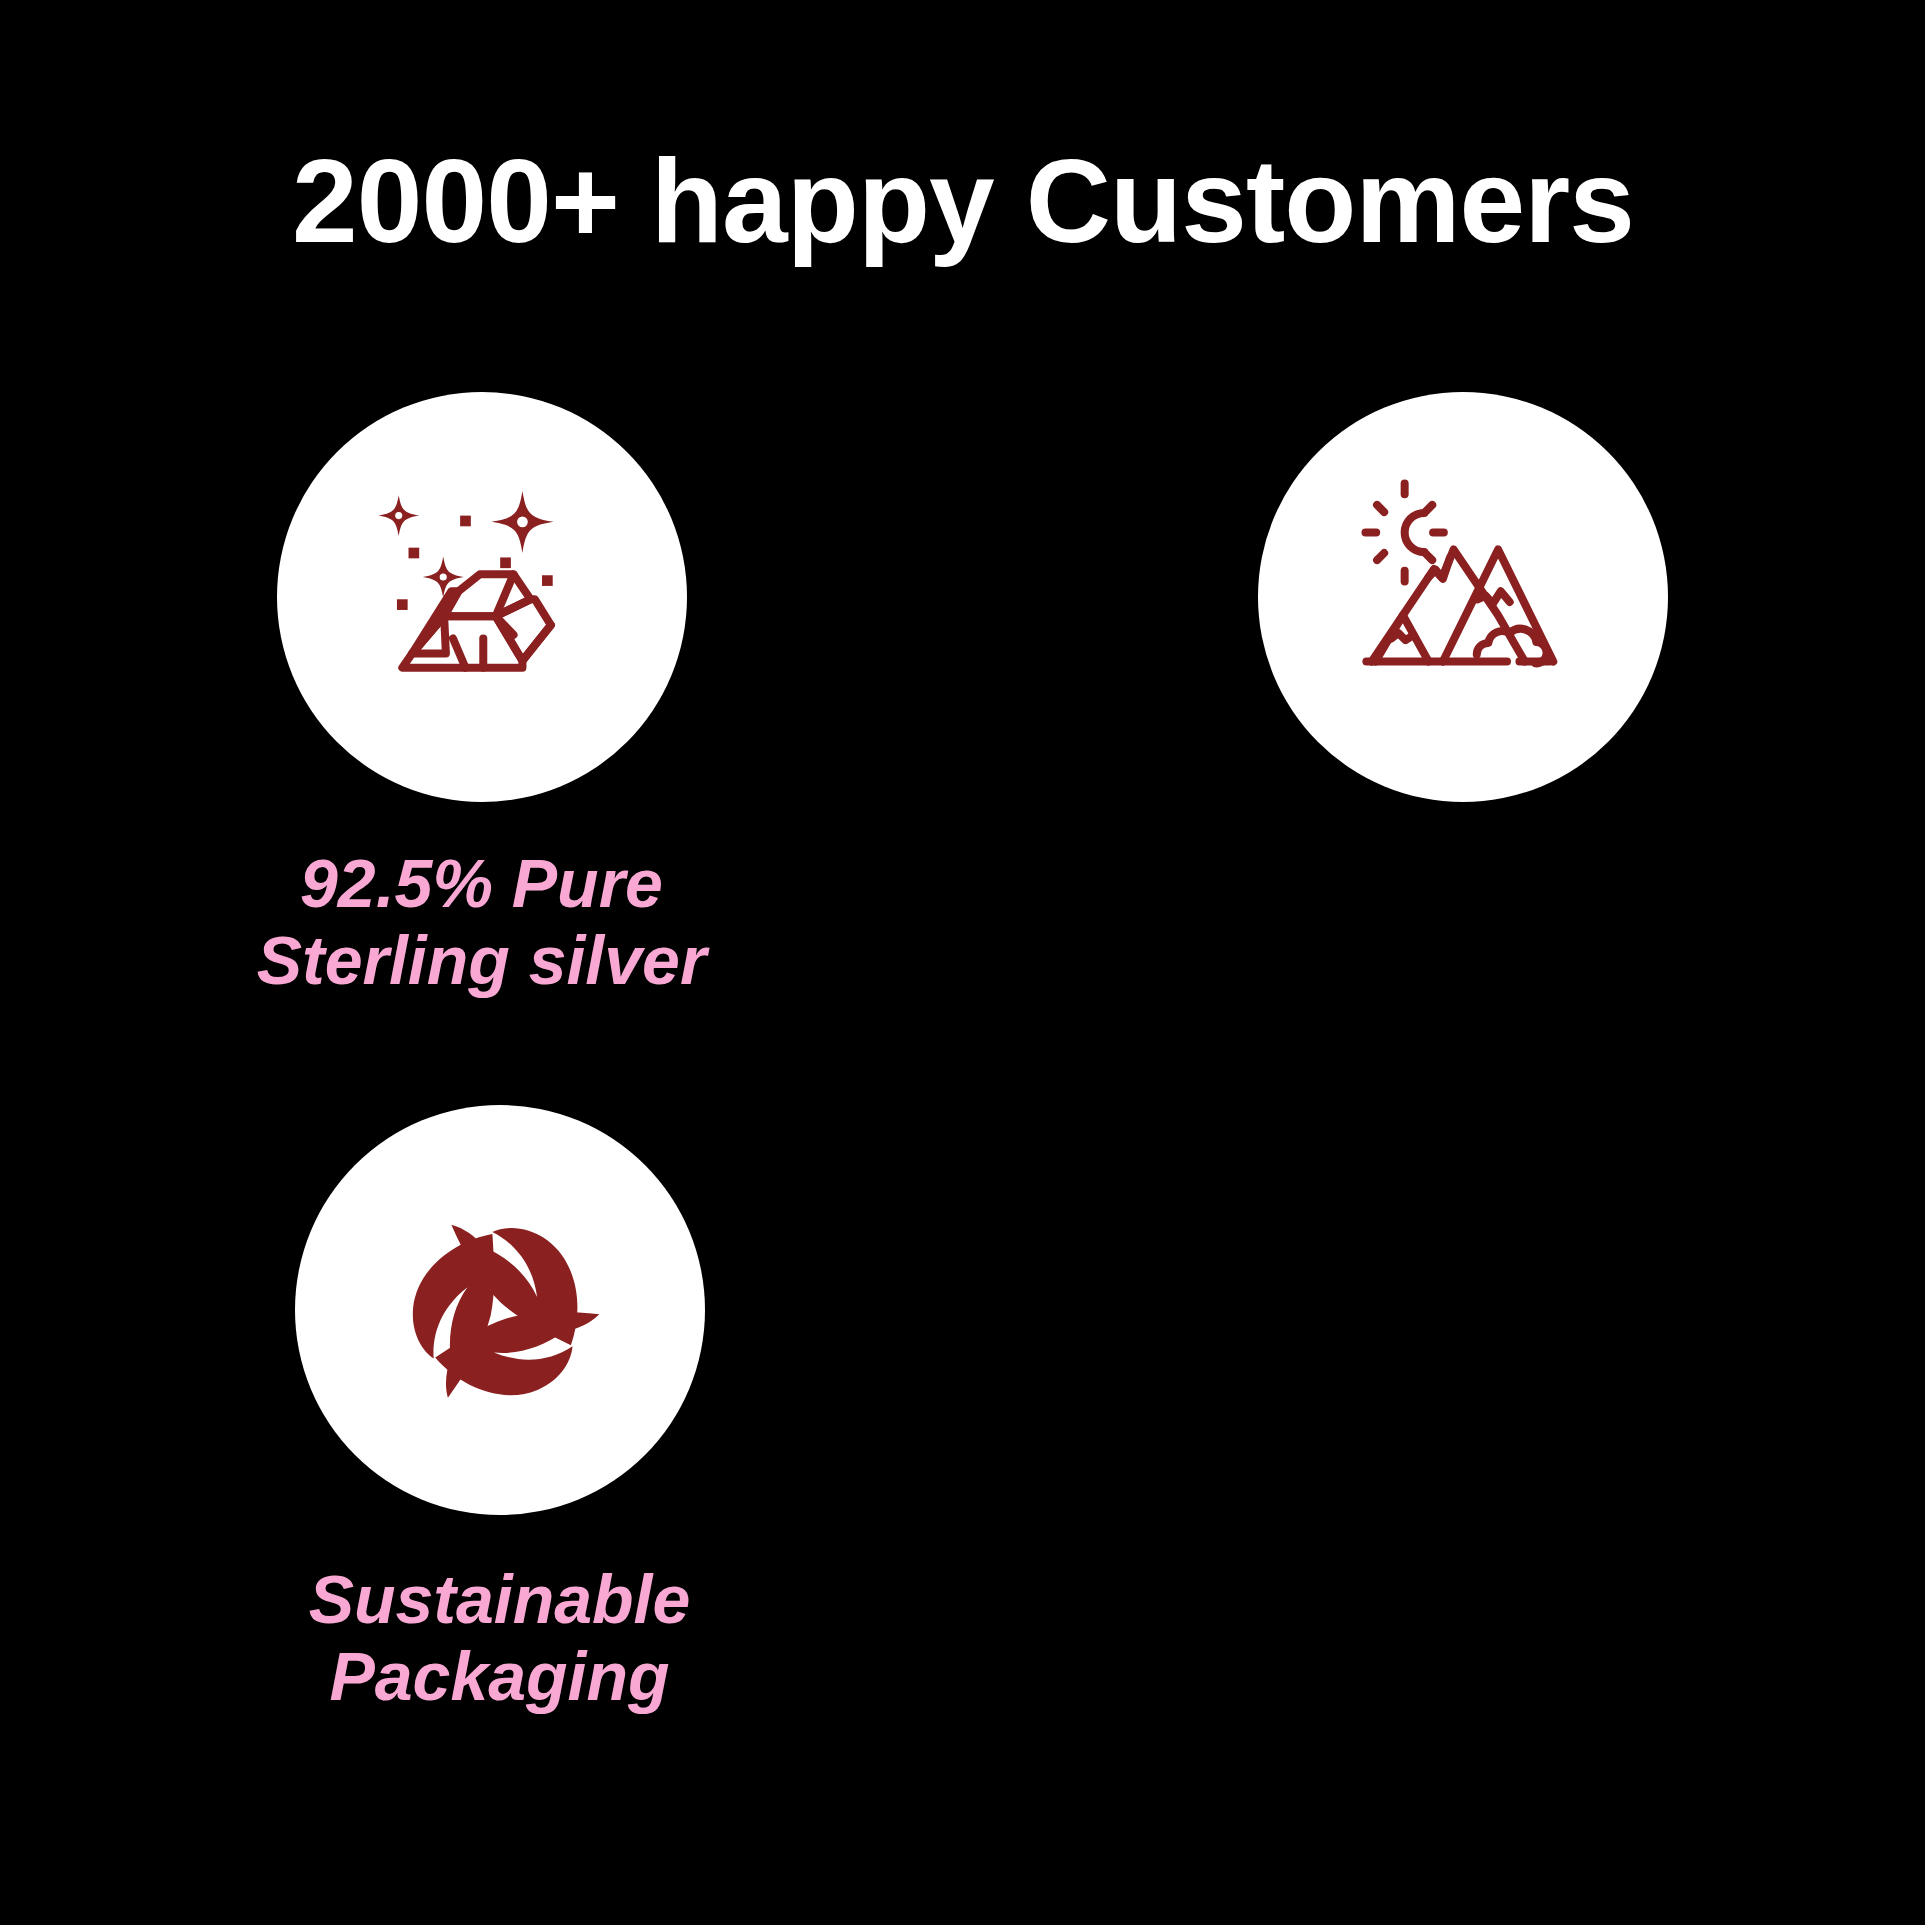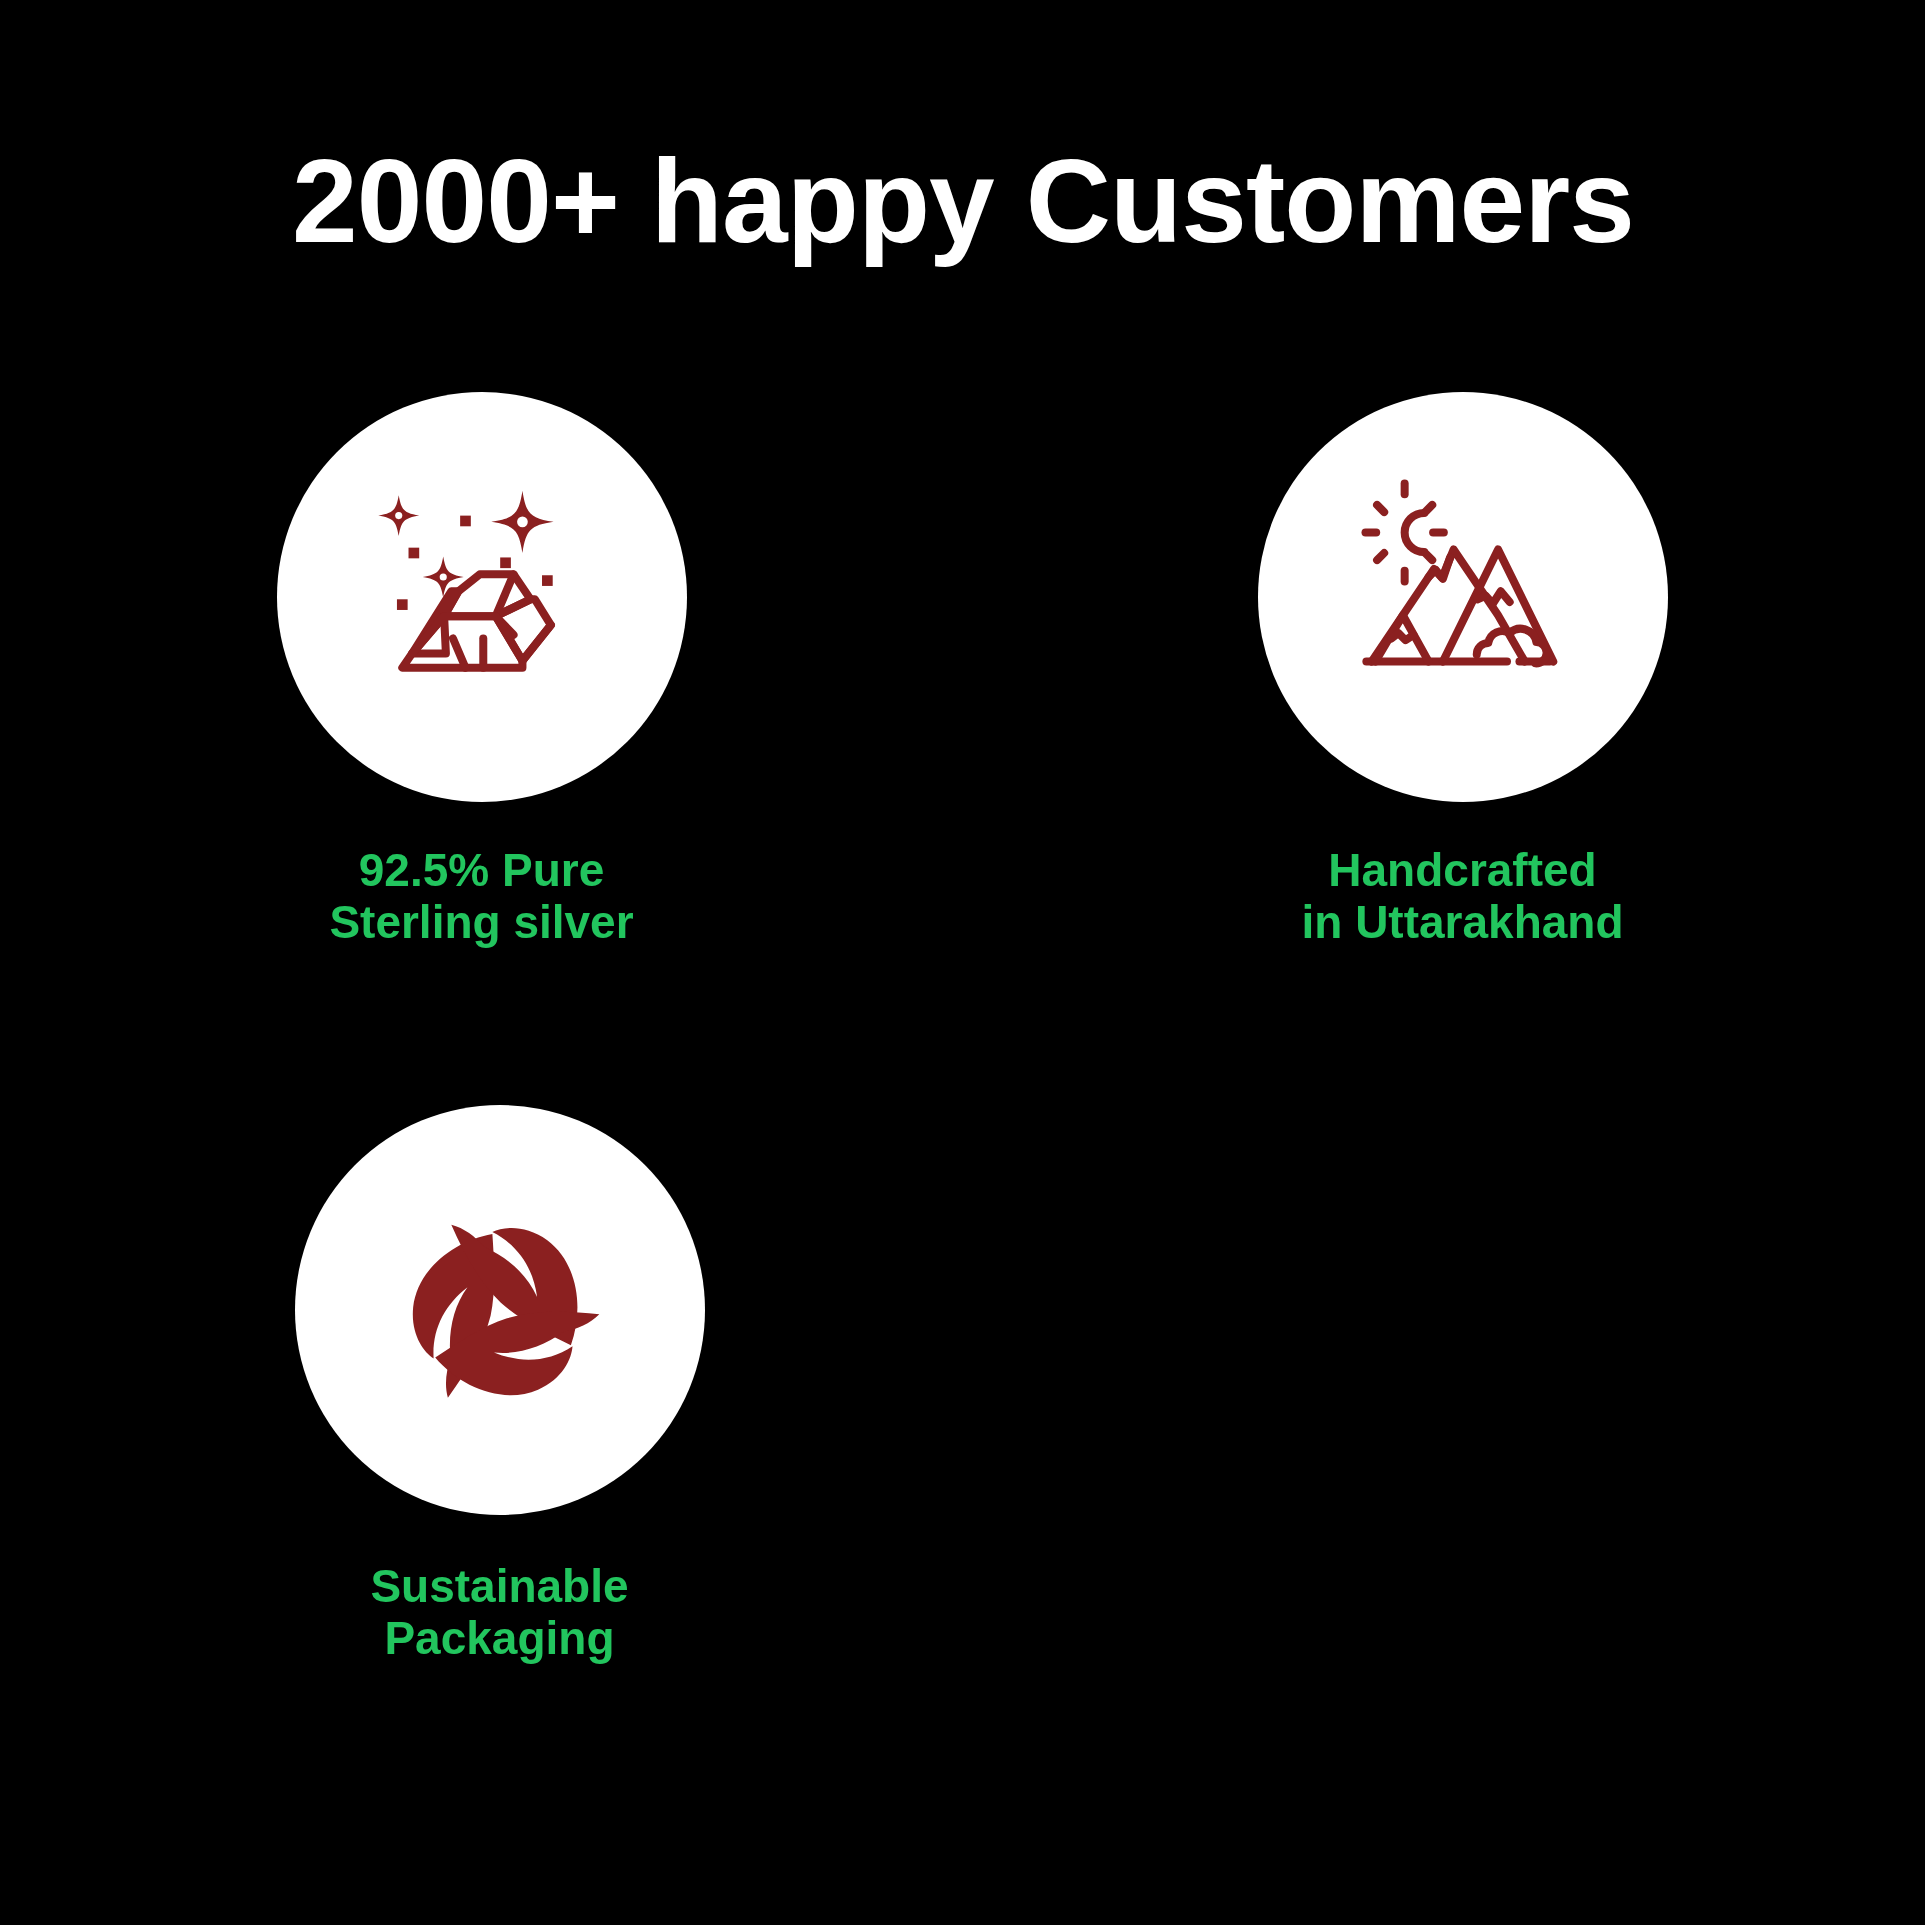--- a/index.html
+++ b/index.html
@@ -65,26 +65,27 @@
     flex: 0 0 auto;
   }
   .icon-circle svg {
     width: 267px;
     height: 267px;
     display: block;
   }
 
   .feature-label {
     margin-top: 43px;
-    color: #22c55e;
-    font-size: 46px;
+    color: #f9a8d4;
+    font-size: 68px;
     font-weight: 700;
     line-height: 1.13;
     text-align: center;
     white-space: pre-line;
+    font-style: italic;
   }
   .row-bottom .feature-label { margin-top: 46px; }
 </style>
 </head>
 <body>
 
 <div class="canvas">
 
   <div class="headline">2000+ happy Customers</div>
 
@@ -151,22 +152,20 @@
 
           <path d="M128 222 L190 96 L252 222"></path>
           <path d="M167 152 L176 148 L184 157 L193 143 L203 155"></path>
 
           <path d="M52 222 L83 170 L112 222"></path>
           <path d="M70 196 L78 190 L86 198 L95 192"></path>
 
           <path d="M166 214 a13 13 0 0 1 13 -13 a16 16 0 0 1 24 -11 a18 18 0 0 1 30 10 a12 12 0 0 1 -1 24"></path>
         </svg>
       </div>
-      <div class="feature-label">Handcrafted
-in Uttarakhand</div>
     </div>
 
 
     <div class="feature col-right row-bottom">
       <div class="icon-circle">
         <svg viewBox="0 0 300 300" fill="#8B2020" stroke="none">
           <g transform="translate(150,152)">
 
             <g transform="rotate(0)">
               <path d="M-8 -88 C-52 -80 -92 -48 -97 -6 C-100 24 -86 44 -74 52

